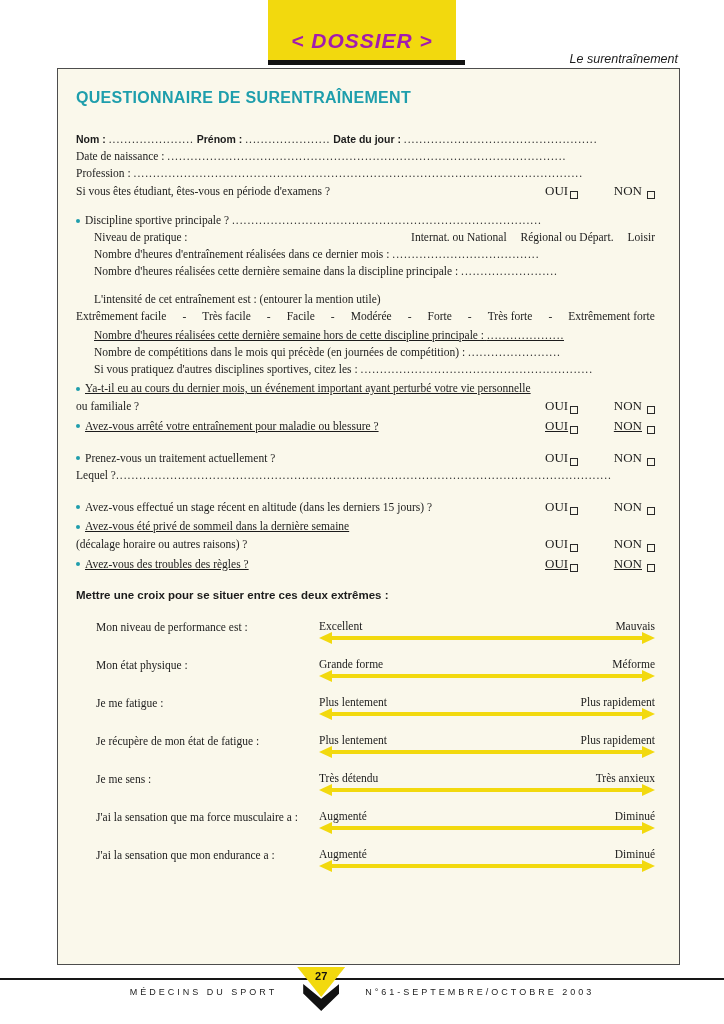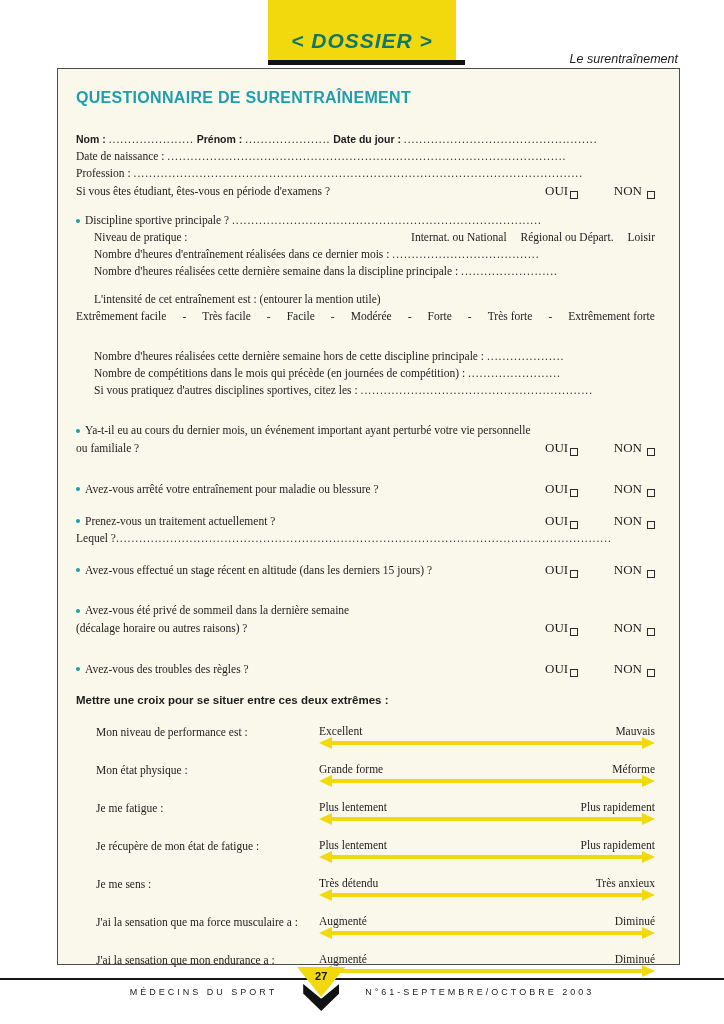--- a/index.html
+++ b/index.html
@@ -17,21 +17,21 @@
     color:var(--ink);
     overflow:hidden;
   }
   
   .banner{
     position:absolute;left:268px;top:0;width:188px;height:60px;
     background:var(--yellow);
     display:flex;align-items:flex-end;justify-content:center;
     padding-bottom:7px;
     font-family:"Liberation Sans",sans-serif;
-    font-style:italic;font-weight:bold;font-size:21px;color:#0f766e;
+    font-style:italic;font-weight:bold;font-size:21px;color:#a21caf;
     letter-spacing:1px;
   }
   .banner-bar{
     position:absolute;left:268px;top:60px;width:197px;height:5px;background:#121212;
   }
   .topic{
     position:absolute;top:52px;right:46px;
     font-style:italic;font-size:12.5px;
     font-family:"Liberation Sans",sans-serif;
   }
@@ -52,21 +52,21 @@
   .dots{overflow:hidden;white-space:nowrap;letter-spacing:1px;color:#333;}
   .indent{padding-left:18px;}
   
   .yn{display:flex;justify-content:space-between;width:110px;flex:0 0 110px;margin-left:auto;align-items:baseline;}
   .yn-item{display:inline-flex;align-items:flex-end;font-size:13px;}
   .cb{display:inline-block;width:8px;height:8px;border:1px solid #2a2a2a;margin-left:2px;background:transparent;}
   .cb.non{margin-left:5px;}
   
   .bullet{display:inline-block;width:4px;height:4px;border-radius:50%;background:var(--teal);margin-right:5px;flex:0 0 4px;align-self:center;}
   
-  .mt12{margin-top:12px;} .mt13{margin-top:23px;} .mt14{margin-top:14px;} .mt11{margin-top:11px;} .mt16{margin-top:16px;}
+  .mt12{margin-top:12px;} .mt13{margin-top:2px;text-decoration:underline;} .mt14{margin-top:14px;} .mt11{margin-top:11px;} .mt16{margin-top:16px;}
   .niveau-opts{margin-left:auto;display:flex;gap:14px;}
   .intensity{display:flex;justify-content:space-between;line-height:17px;font-size:11.5px;}
   .intensity .sep{color:#333;}
   
   .heading{
     font-family:"Liberation Sans",sans-serif;font-weight:bold;font-size:11.5px;line-height:17px;
   }
   .srow{display:flex;height:38px;align-items:flex-start;font-size:11.5px;}
   .slabel{flex:0 0 243px;padding-left:20px;line-height:14px;}
   .sbody{flex:1 1 auto;}

